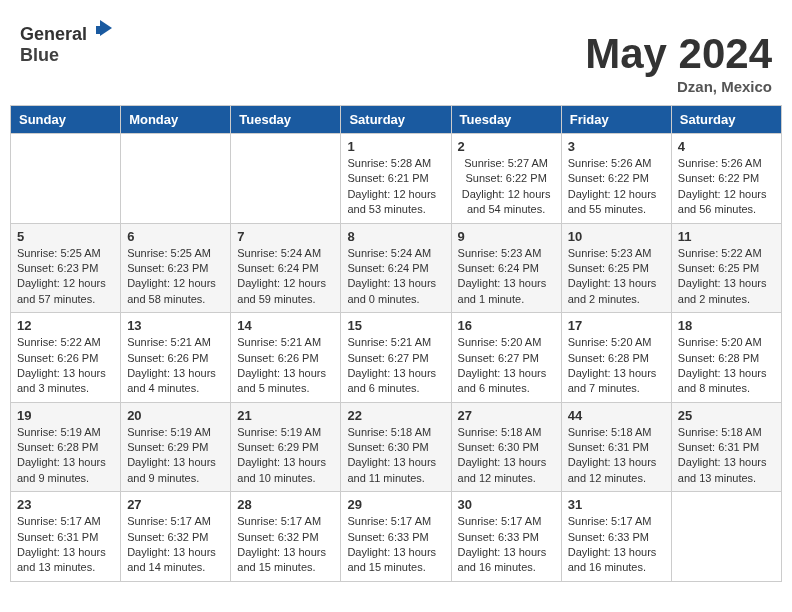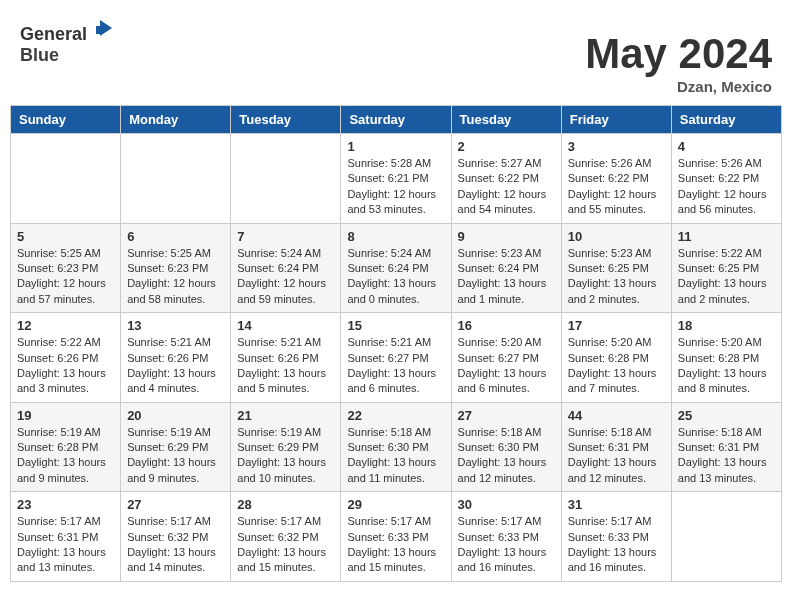--- a/index.html
+++ b/index.html
@@ -128,21 +128,21 @@
         <td class="empty-cell"></td>
         <td>
           <div class="day-number">1</div>
           <div class="day-info" style="white-space: pre-line;">Sunrise: 5:28 AM
 Sunset: 6:21 PM
 Daylight: 12 hours
 and 53 minutes.</div>
         </td>
         <td>
           <div class="day-number">2</div>
-          <div class="day-info" style="white-space: pre-line;">Sunrise: 5:27 AM
+          <div class="day-info" style="white-space: pre-line; text-align: center;">Sunrise: 5:27 AM
 Sunset: 6:22 PM
 Daylight: 12 hours
 and 54 minutes.</div>
         </td>
         <td>
           <div class="day-number">3</div>
           <div class="day-info" style="white-space: pre-line;">Sunrise: 5:26 AM
 Sunset: 6:22 PM
 Daylight: 12 hours
 and 55 minutes.</div>

